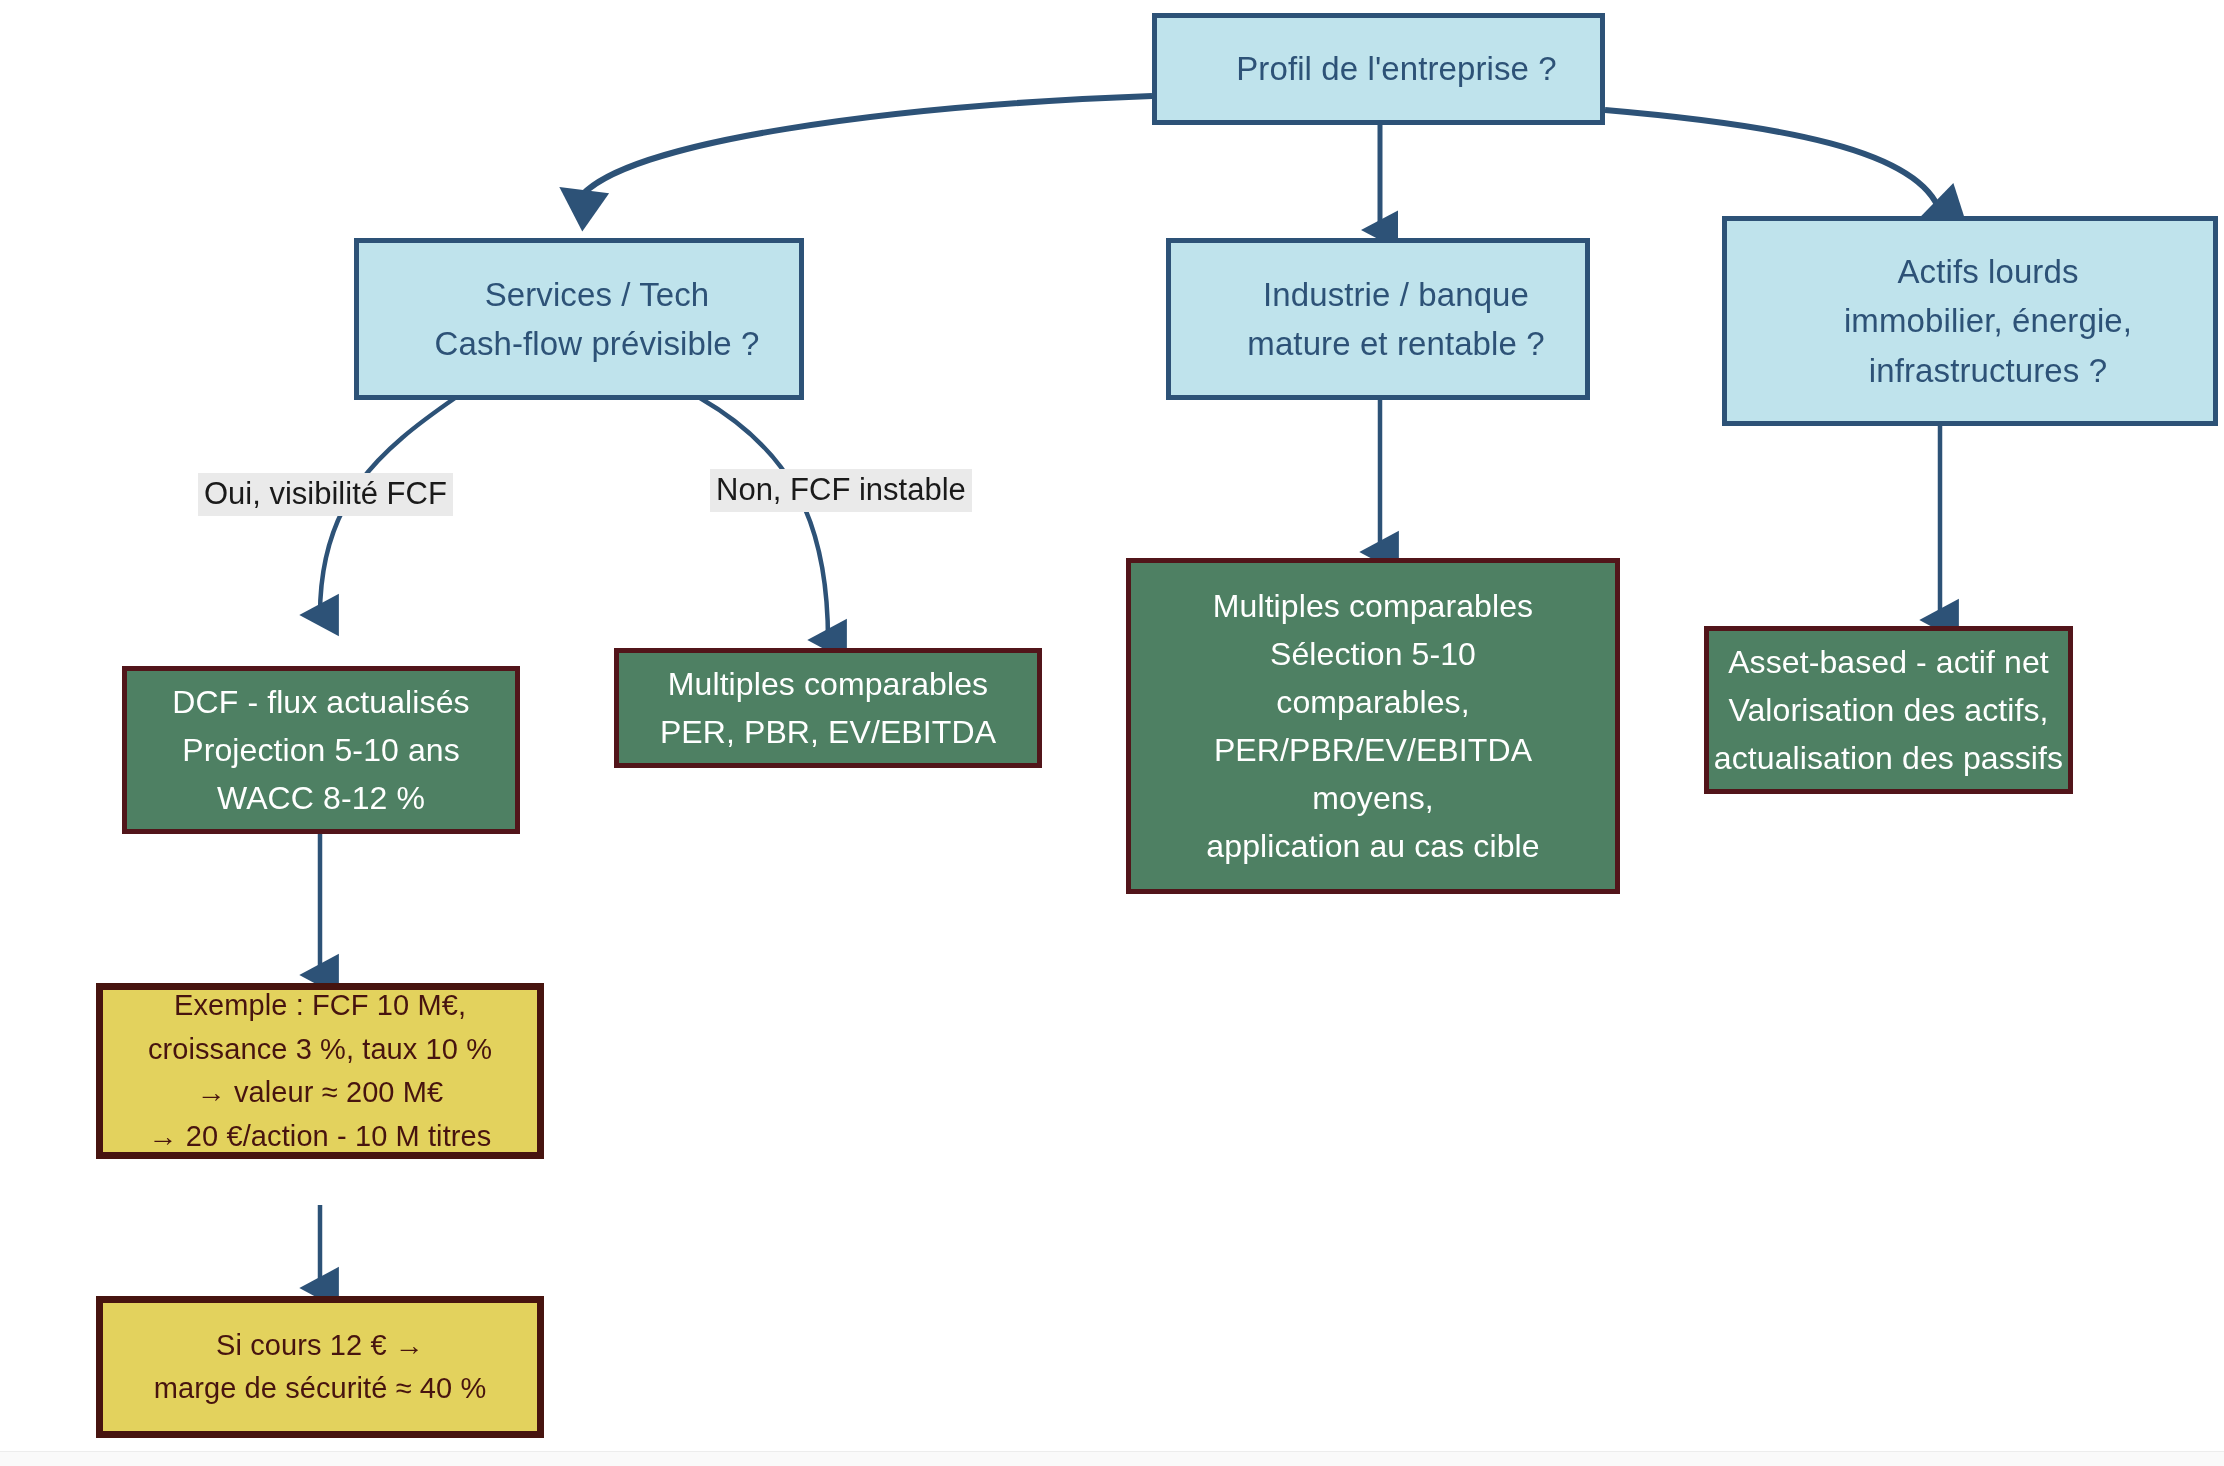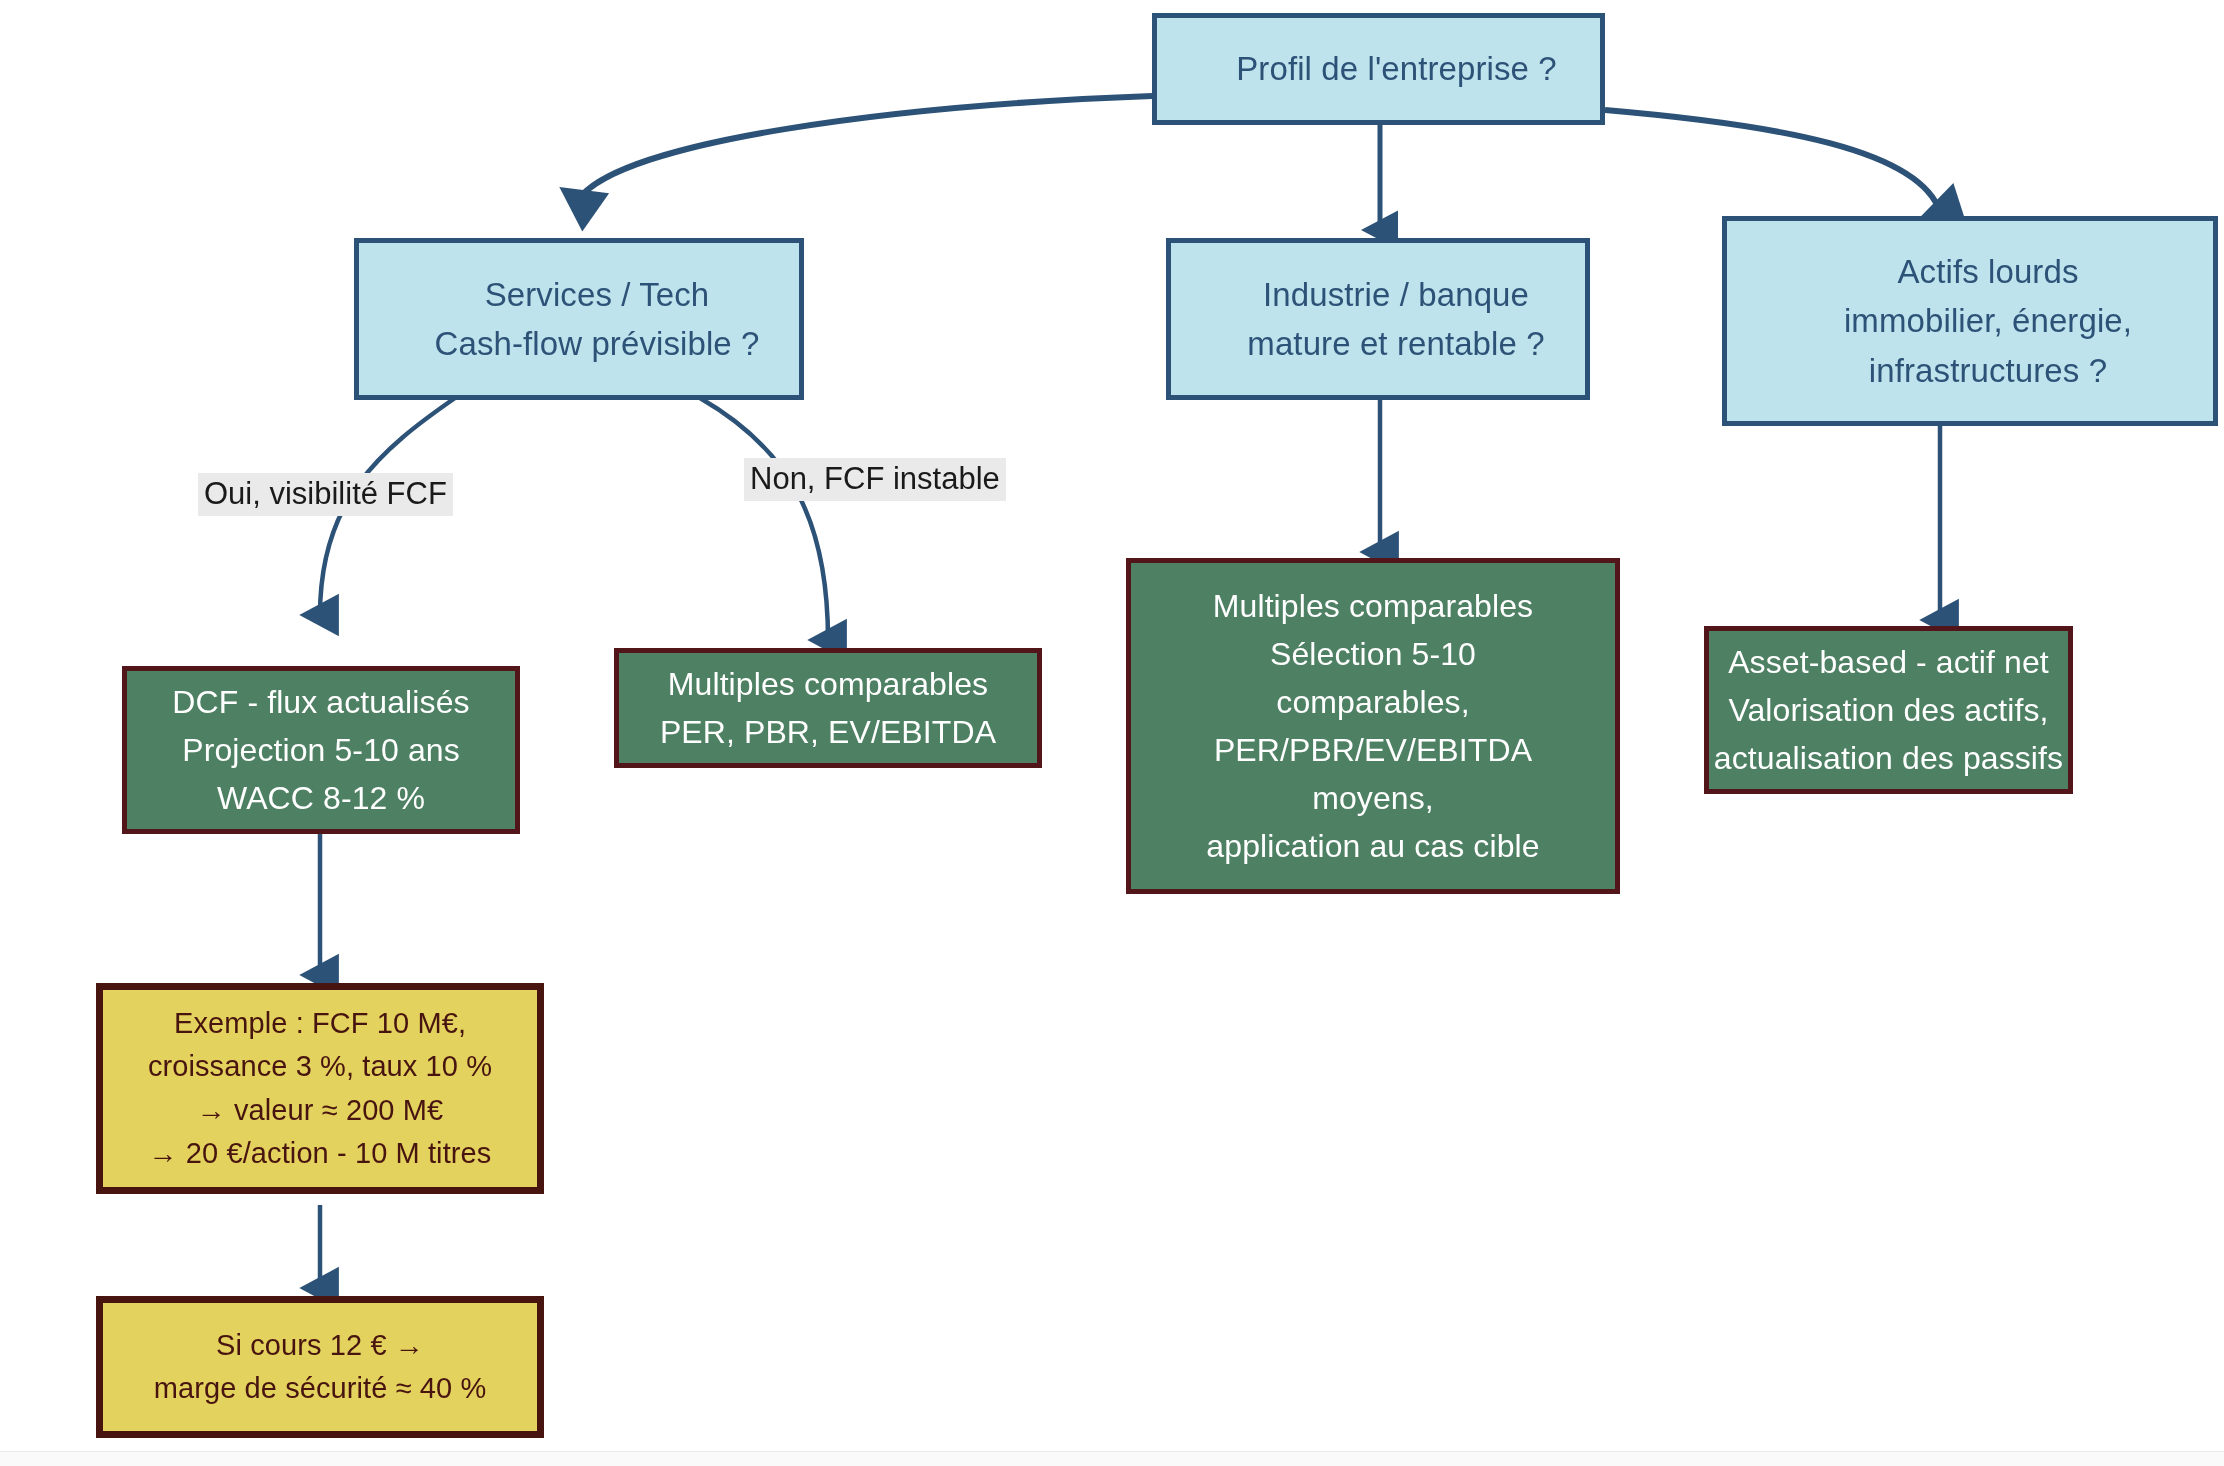--- a/index.html
+++ b/index.html
@@ -113,21 +113,21 @@
   </div>
 
   <div class="node blue" style="left:1722px;top:216px;width:496px;height:210px;">
     <span class="ln">Actifs lourds</span>
     <span class="ln">immobilier, énergie,</span>
     <span class="ln">infrastructures ?</span>
   </div>
 
   <div class="edge-label" style="left:198px;top:473px;">Oui, visibilité FCF</div>
 
-  <div class="edge-label" style="left:710px;top:458px;margin-left:34px;">Non, FCF instable</div>
+  <div class="edge-label" style="left:710px;top:469px;">Non, FCF instable</div>
 
   <div class="node green" style="left:122px;top:623px;width:398px;height:168px;margin-top:43px;">
     <span class="ln">DCF - flux actualisés</span>
     <span class="ln">Projection 5-10 ans</span>
     <span class="ln">WACC 8-12 %</span>
   </div>
 
   <div class="node green" style="left:614px;top:648px;width:428px;height:120px;">
     <span class="ln">Multiples comparables</span>
     <span class="ln">PER, PBR, EV/EBITDA</span>
@@ -141,21 +141,21 @@
     <span class="ln">moyens,</span>
     <span class="ln">application au cas cible</span>
   </div>
 
   <div class="node green" style="left:1704px;top:626px;width:369px;height:168px;">
     <span class="ln">Asset-based - actif net</span>
     <span class="ln">Valorisation des actifs,</span>
     <span class="ln">actualisation des passifs</span>
   </div>
 
-  <div class="node yellow" style="left:96px;top:983px;width:448px;height:211px;">
+  <div class="node yellow" style="left:96px;top:983px;width:448px;height:176px;">
     <span class="ln">Exemple : FCF 10 M€,</span>
     <span class="ln">croissance 3 %, taux 10 %</span>
     <span class="ln">→ valeur ≈ 200 M€</span>
     <span class="ln">→ 20 €/action - 10 M titres</span>
   </div>
 
   <div class="node yellow" style="left:96px;top:1296px;width:448px;height:142px;">
     <span class="ln">Si cours 12 € →</span>
     <span class="ln">marge de sécurité ≈ 40 %</span>
   </div>

